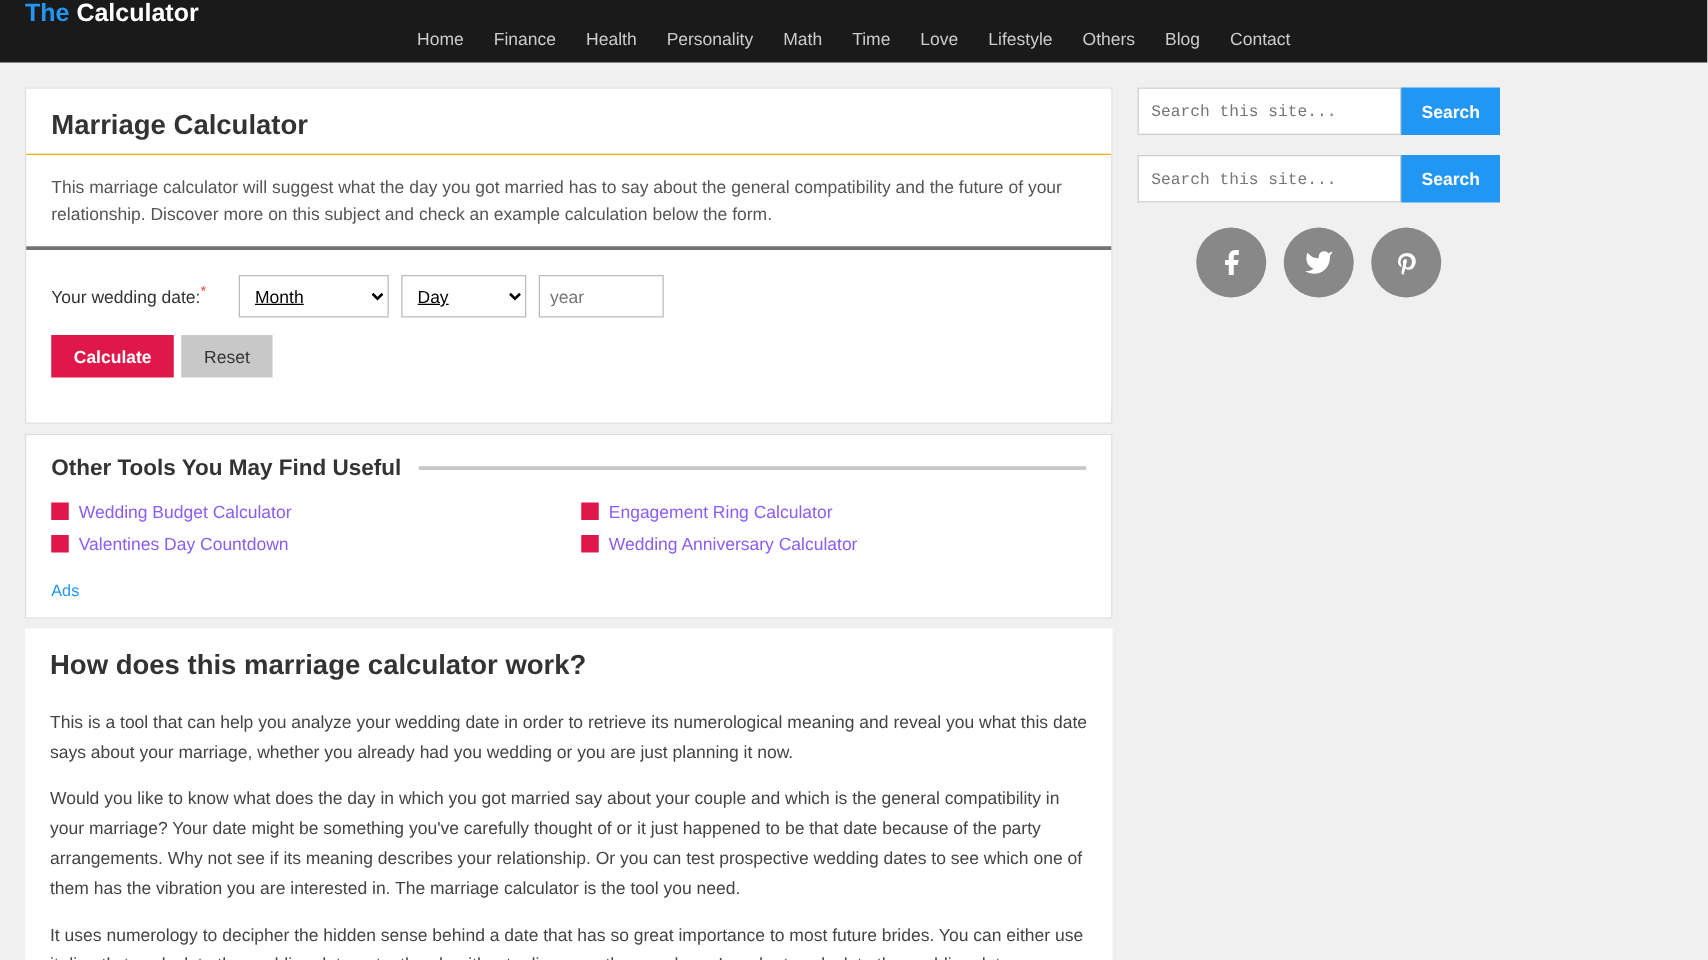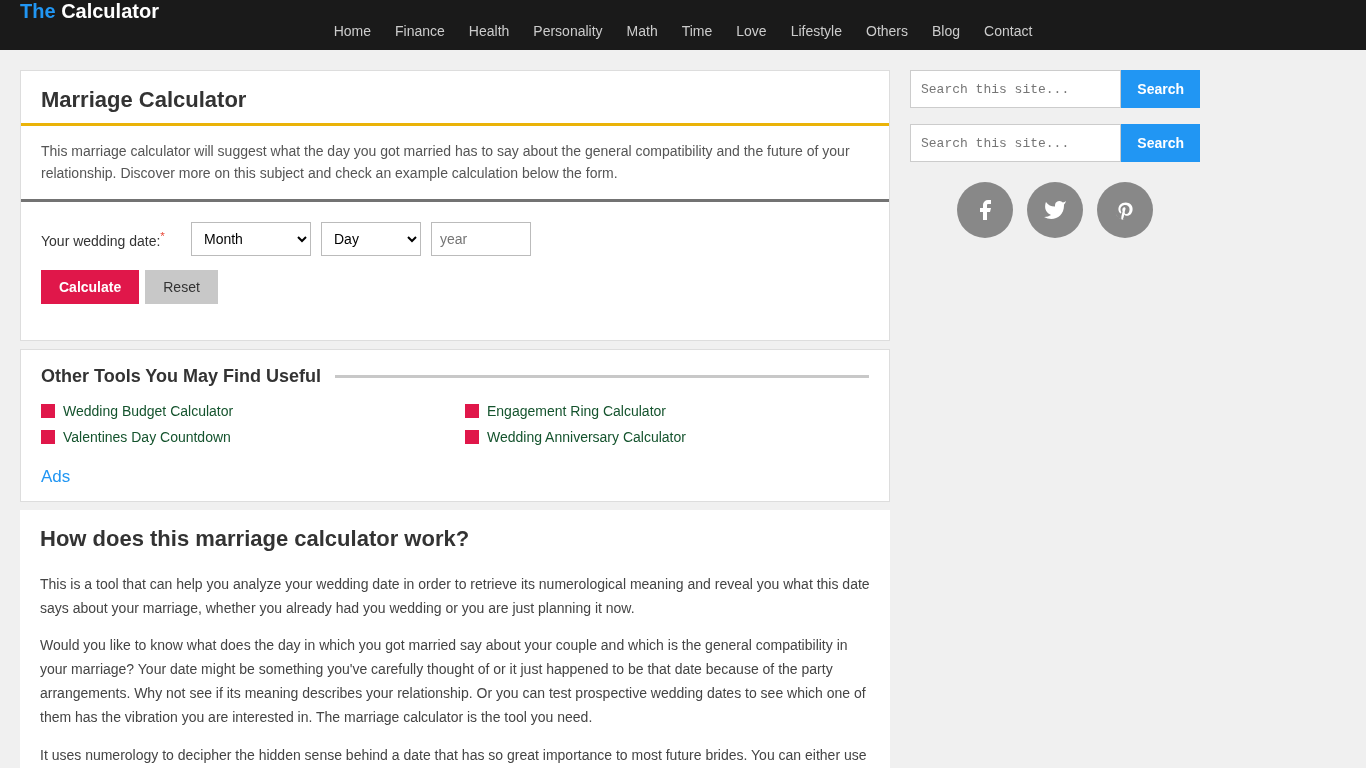--- a/index.html
+++ b/index.html
@@ -33,21 +33,21 @@
       gap: 20px;
     }
     .main-content { flex: 1; max-width: 870px; }
     .sidebar { width: 290px; flex-shrink: 0; }
     .card-title {
       background: #fff;
       padding: 16px 20px 10px 20px;
       font-size: 22px;
       font-weight: bold;
       color: #333;
-      border-bottom: 3px solid #eab308;
+      border-bottom: 1px solid #eab308;
     }
     .card-body {
       padding: 14px 20px;
       color: #555;
       font-size: 14px;
       line-height: 1.6;
       border-bottom: 3px solid #737373;
     }
 
     
@@ -68,21 +68,21 @@
       min-width: 140px;
     }
     .form-label sup { color: #e74c3c; }
     select, input[type="text"] {
       padding: 6px 8px;
       border: 1px solid #bbb;
       font-size: 14px;
       background: #fff;
       height: 34px;
     }
-    select { cursor: pointer; }
+    select { cursor: pointer; text-decoration: underline; }
     select#month { width: 120px; }
     select#day { width: 100px; }
     input#year { width: 100px; color: #ec4899; }
 
     .btn-calculate {
       background: #e0174a;
       color: #fff;
       border: none;
       padding: 8px 18px;
       font-size: 14px;
@@ -132,27 +132,27 @@
       font-size: 14px;
       color: #333;
     }
     .tool-icon {
       width: 14px;
       height: 14px;
       background: #e0174a;
       flex-shrink: 0;
     }
     .tool-item a {
-      color: #14532d;
+      color: #8b5cf6;
       text-decoration: none;
     }
 
     .ads-label {
       color: #2196F3;
-      font-size: 17px;
+      font-size: 13px;
       padding: 6px 0 14px 0;
     }
 
     
     .article-section {
       background: #fff;
       padding: 16px 20px;
     }
     .article-section h2 {
       font-size: 22px;

